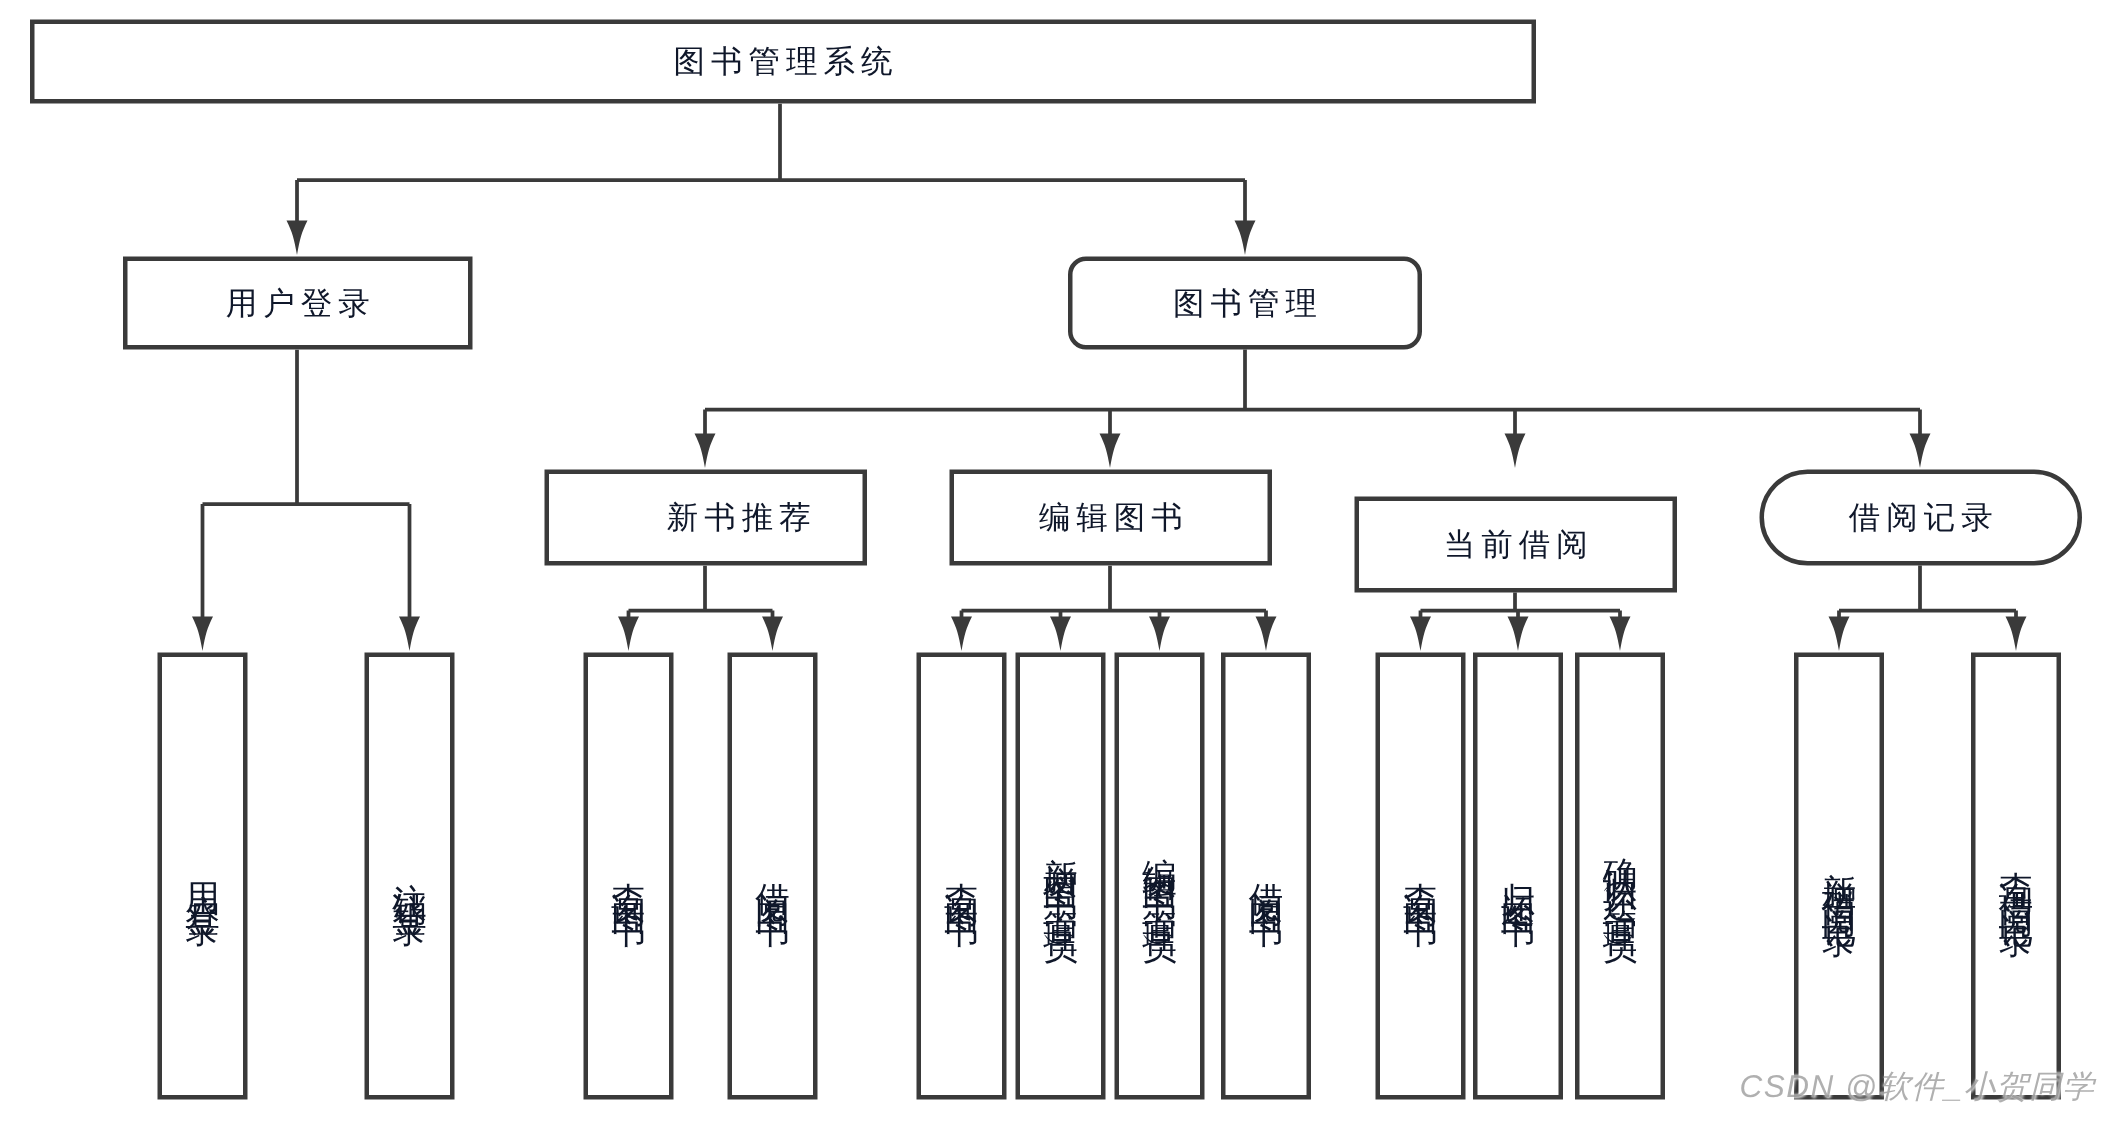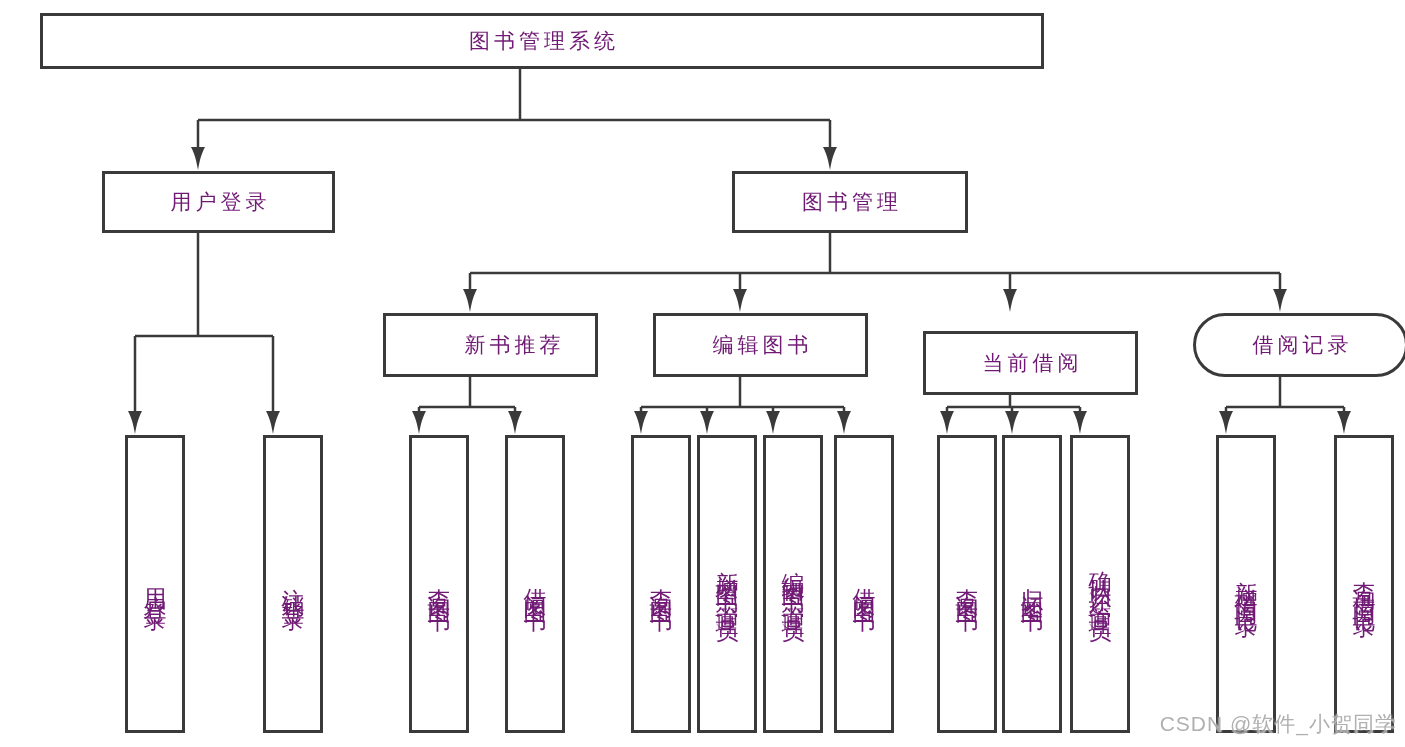--- a/index.html
+++ b/index.html
@@ -10,22 +10,21 @@
     background:#fff;
     font-family:"Liberation Sans", sans-serif;
     overflow:hidden;
   }
   svg.connectors { position:absolute; left:0; top:0; width:1405px; height:747px; }
   .node {
     position:absolute;
     border:3px solid #3a3a3a;
     background:#fff;
     display:flex; align-items:center; justify-content:center;
-    color:#701a75;
-    margin-left:20px;
+    color:#0f172a;
   }
   .hnode { font-size:21px; letter-spacing:4px; font-weight:400; }
   .hnode span { white-space:nowrap; margin-left:4px; }
   .vnode { width:60px; top:435px; height:298px; }
   .vnode span {
     writing-mode:vertical-rl;
     text-orientation:mixed;
     font-size:23px;
     letter-spacing:7px;
     line-height:1;
@@ -33,20 +32,21 @@
   }
   .watermark {
     position:absolute;
     right:8px; bottom:9px;
     font-size:21px;
     color:#a8a8a8;
     letter-spacing:1px;
     text-shadow:0 0 2px #fff, 1px 1px 2px #fff;
     z-index:5;
     opacity:.9;
+    font-style:italic;
   }
 </style>
 </head>
 <body>
 
 <div id="canvas">
 
   <svg class="connectors" viewBox="0 0 1405 747">
     <g stroke="#3a3a3a" stroke-width="2.5" fill="none">
 
@@ -116,21 +116,21 @@
     </g>
   </svg>
 
   <div class="node hnode" style="left:20px; top:13px; width:1004px; height:56px;">
     <span>图书管理系统</span>
   </div>
 
   <div class="node hnode" style="left:82px; top:171px; width:233px; height:62px;">
     <span>用户登录</span>
   </div>
-  <div class="node hnode" style="left:712px; top:171px; width:236px; height:62px;">
+  <div class="node hnode" style="left:712px; top:171px; width:236px; height:62px;border-radius:12px;">
     <span>图书管理</span>
   </div>
 
   <div class="node hnode" style="left:363px; top:313px; width:215px; height:64px;padding-left:44px;">
     <span>新书推荐</span>
   </div>
   <div class="node hnode" style="left:633px; top:313px; width:215px; height:64px;">
     <span>编辑图书</span>
   </div>
   <div class="node hnode" style="left:903px; top:331px; width:215px; height:64px;">

